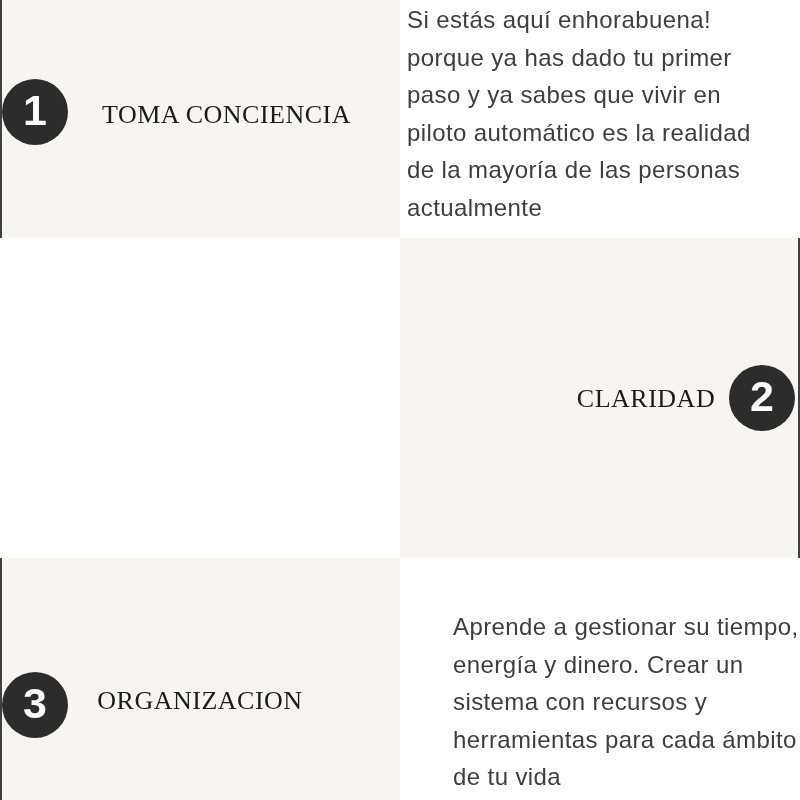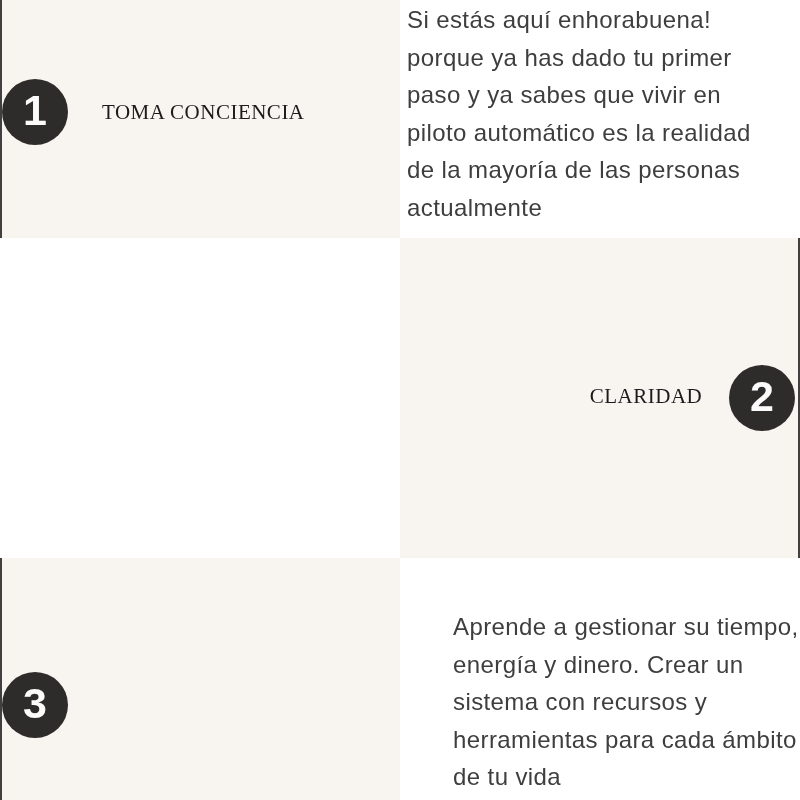--- a/index.html
+++ b/index.html
@@ -45,21 +45,21 @@
     padding-bottom: 3px;
   }
   .badge-1 { left: 2px;  top: 79px; }
   .badge-2 { right: 5px; top: 127px; }
   .badge-3 { left: 2px;  top: 114px; }
 
   .step-title {
     position: absolute;
     font-family: "Liberation Serif", serif;
     font-weight: 400;
-    font-size: 21px;
+    font-size: 26px;
     letter-spacing: 0.5px;
     color: #1b1b1b;
     line-height: 1;
     white-space: nowrap;
   }
   .title-1 { left: 102px; top: 102px; }
   .title-2 { left: 0; width: 100%; text-align: center; top: 148px; margin-left: 46px; }
   .title-3 { left: 0; width: 100%; text-align: center; top: 130px; }
 
   .body-text {
@@ -110,20 +110,21 @@
       </div>
     </div>
   </section>
 
   <section class="row row-3">
     <div class="half left cream">
       <div class="accent-line at-left"></div>
       <div class="badge badge-3">
         <span class="num">3</span>
       </div>
+      <h2 class="step-title title-3">ORGANIZACION</h2>
     </div>
     <div class="half right white">
       <p class="body-text body-3">Aprende a gestionar su tiempo,
 energía y dinero. Crear un
 sistema con recursos y
 herramientas para cada ámbito
 de tu vida</p>
     </div>
   </section>
 

